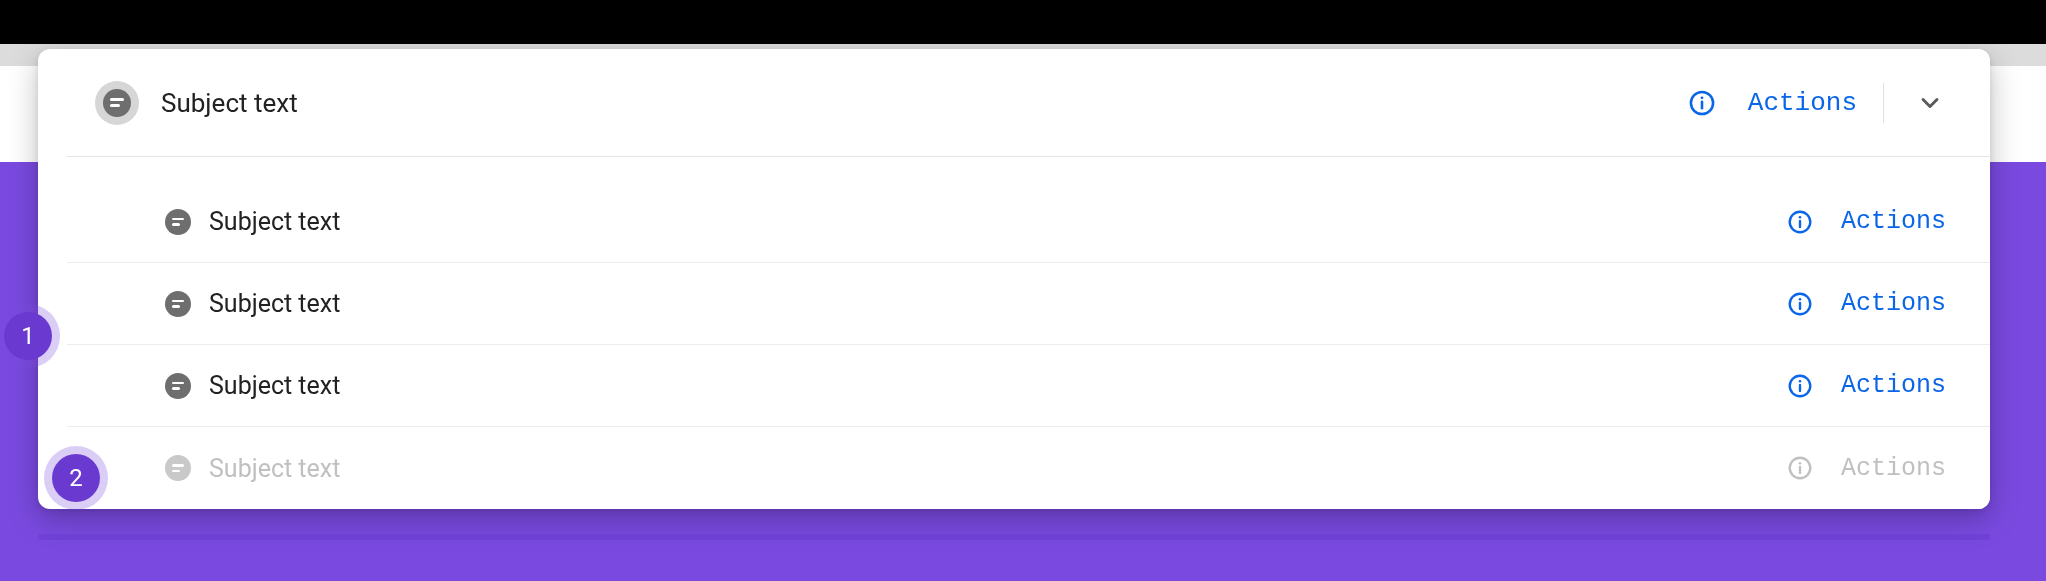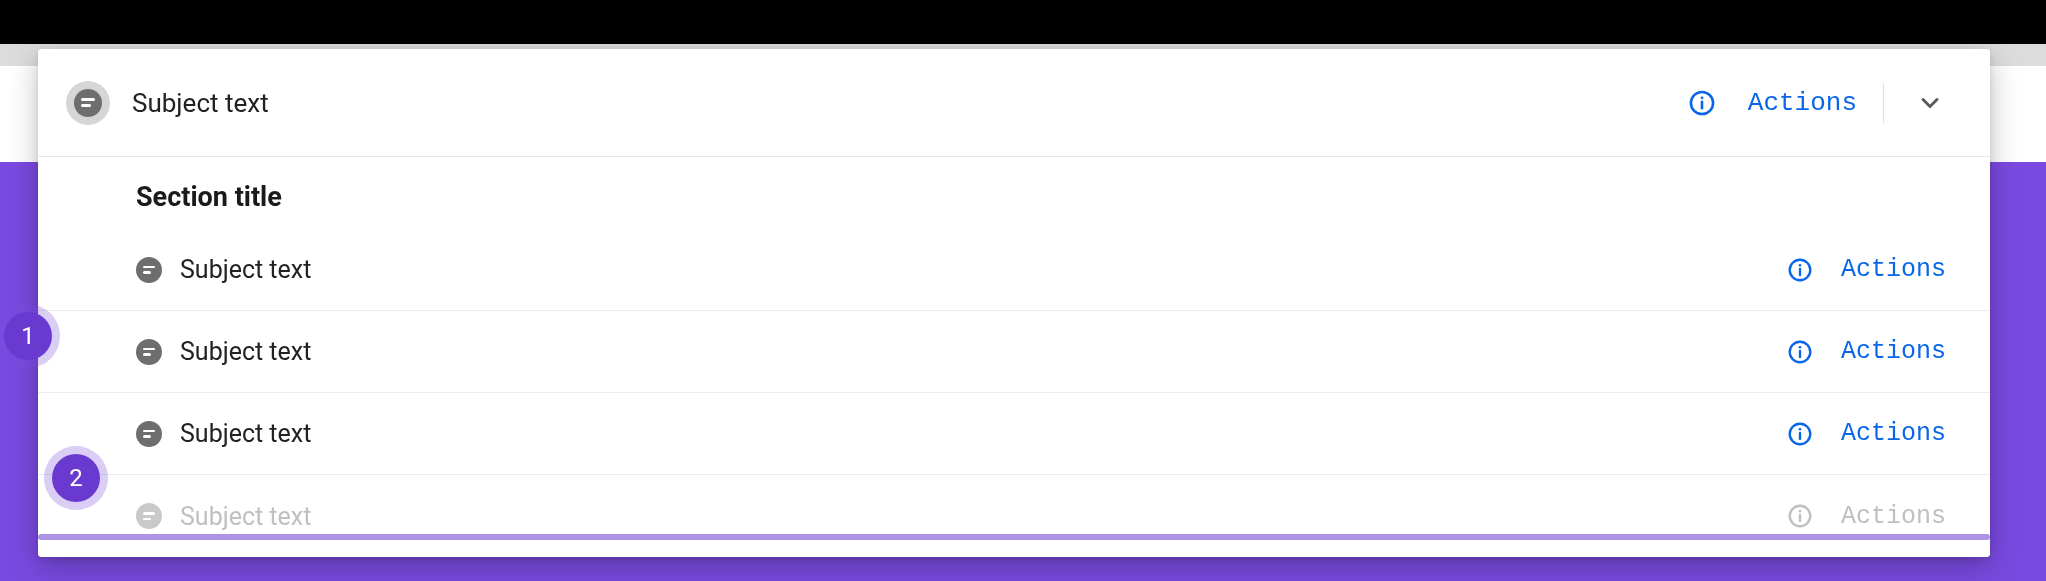--- a/index.html
+++ b/index.html
@@ -35,23 +35,24 @@
     background: #7a4ae0;
   }
 
   
   .card {
     position: absolute;
     top: 49px;
     left: 38px;
     width: 1952px;
     background: #fff;
-    border-radius: 4px;
+    border-radius: 12px;
     box-shadow: 0 10px 30px rgba(0,0,0,0.25), 0 2px 6px rgba(0,0,0,0.1);
     overflow: hidden;
+    padding-left: 29px;
   }
 
   
   .card-header {
     display: flex;
     align-items: center;
     height: 108px;
     padding: 0 40px 0 28px;
     border-bottom: 1px solid #e6e6e6;
     background: #fff;
@@ -249,21 +250,20 @@
       <div class="vsep"></div>
       <span class="chevron-btn">
         <svg class="chevron-svg" viewBox="0 0 24 24" fill="none" stroke="currentColor" stroke-width="2.5" stroke-linecap="round" stroke-linejoin="round">
           <polyline points="6 9 12 15 18 9"></polyline>
         </svg>
       </span>
     </div>
   </div>
 
   <div class="section">
-    <div class="section-title">Section title</div>
 
     <div class="row">
       <div class="small-icon">
           <div class="lines"></div>
         </div>
       <div class="row-label">Subject text</div>
       <div class="row-actions">
         <span class="info-btn">
           <svg class="info-svg" viewBox="0 0 24 24" fill="none" stroke="currentColor" stroke-width="2.2" stroke-linecap="round">
             <circle cx="12" cy="12" r="9.5"></circle>

